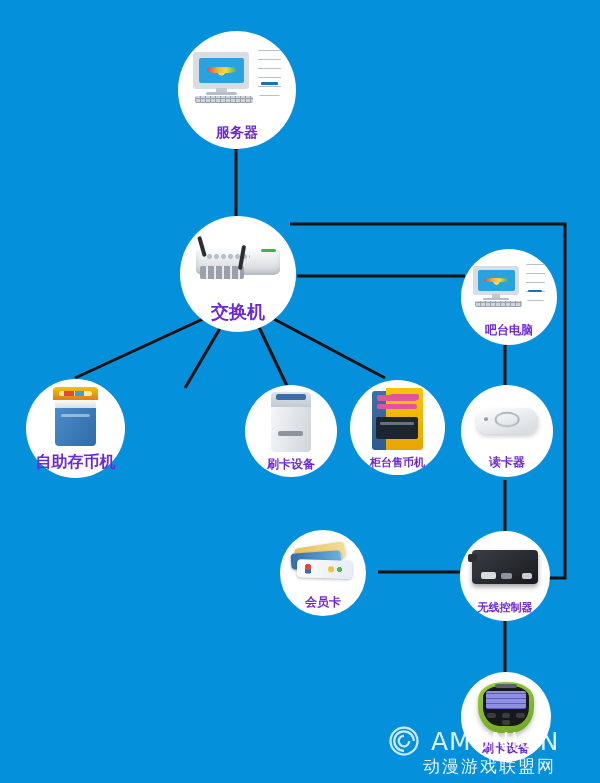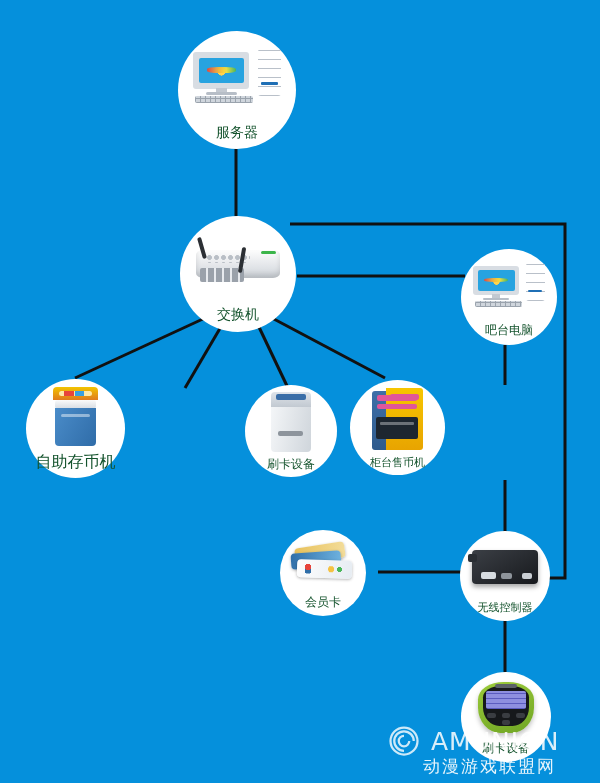--- a/index.html
+++ b/index.html
@@ -10,21 +10,21 @@
     overflow:hidden;position:relative;
   }
   #stage{position:absolute;inset:0;width:600px;height:783px;}
   .links{position:absolute;left:0;top:0;width:600px;height:783px;}
 
   .node{position:absolute;border-radius:50%;background:#fff;
         display:flex;flex-direction:column;align-items:center;
         justify-content:flex-end;box-sizing:border-box;z-index:3;}
   .art{flex:1 1 auto;width:100%;display:flex;align-items:center;
        justify-content:center;position:relative;}
-  .lbl{color:#14532d;font-weight:normal;line-height:1.05;
+  .lbl{color:#6d28d9;font-weight:bold;line-height:1.05;
        text-align:center;white-space:nowrap;}
   .sub{color:#16338C;font-weight:normal;text-align:center;
        white-space:nowrap;line-height:1.1;}
 
   
   .pc{position:relative;width:74%;height:62%;}
   .pc .mon{position:absolute;left:0;top:6%;width:64%;height:62%;
     background:#d8dde3;border-radius:3px;padding:6%;box-sizing:border-box;}
   .pc .scr{width:100%;height:100%;border-radius:2px;
     background:radial-gradient(circle at 50% 55%,#ffd34d 0 14%,#27a3e0 15% 100%);
@@ -216,21 +216,21 @@
   <div class="node" style="left:180px;top:216px;width:116px;height:116px;padding-bottom:10px;">
     <div class="art">
       <div class="router">
           <div class="body"></div>
           <div class="ports"></div>
         <div class="led"></div>
           <div class="ant a1"></div>
           <div class="ant a2"></div>
         </div>
     </div>
-    <div class="lbl" style="font-size:14px;">交换机</div>
+    <div class="lbl" style="font-size:18px;">交换机</div>
   </div>
 
   <div class="node" style="left:461px;top:249px;width:96px;height:96px;padding-bottom:8px;">
     <div class="art">
       <div class="pc">
           <div class="mon">
             <div class="scr"></div>
           </div>
           <div class="stand"></div>
         <div class="base"></div>
@@ -271,20 +271,28 @@
           <div class="l"></div>
           <div class="r"></div>
         <div class="s1"></div>
           <div class="s2"></div>
           <div class="win"></div>
         </div>
     </div>
     <div class="lbl" style="font-size:11px;">柜台售币机</div>
   </div>
 
+  <div class="node" style="left:461px;top:385px;width:92px;height:92px;padding-bottom:8px;">
+    <div class="art">
+      <div class="reader">
+          <div class="dot"></div>
+        </div>
+    </div>
+    <div class="lbl" style="font-size:12px;">读卡器</div>
+  </div>
 
   <div class="node" style="left:280px;top:530px;width:86px;height:86px;padding-bottom:7px;">
     <div class="art">
       <div class="cards">
           <div class="c c1"></div>
           <div class="c c2"></div>
           <div class="c c3"></div>
         </div>
     </div>
     <div class="lbl" style="font-size:12px;">会员卡</div>

